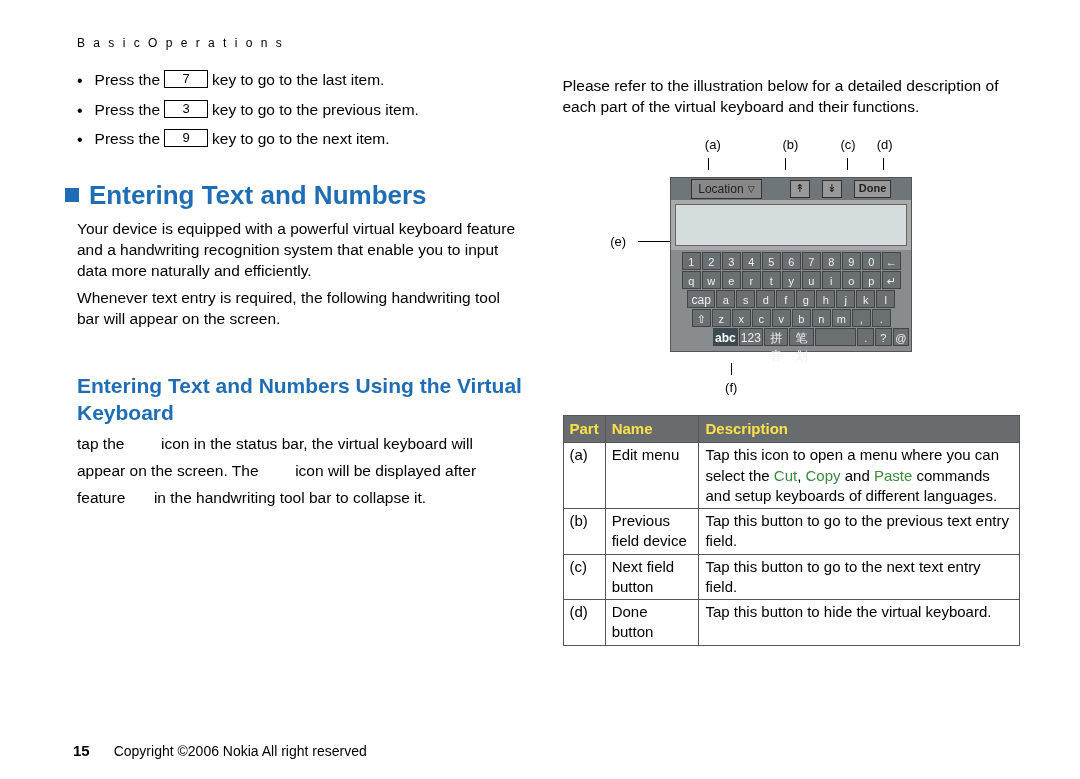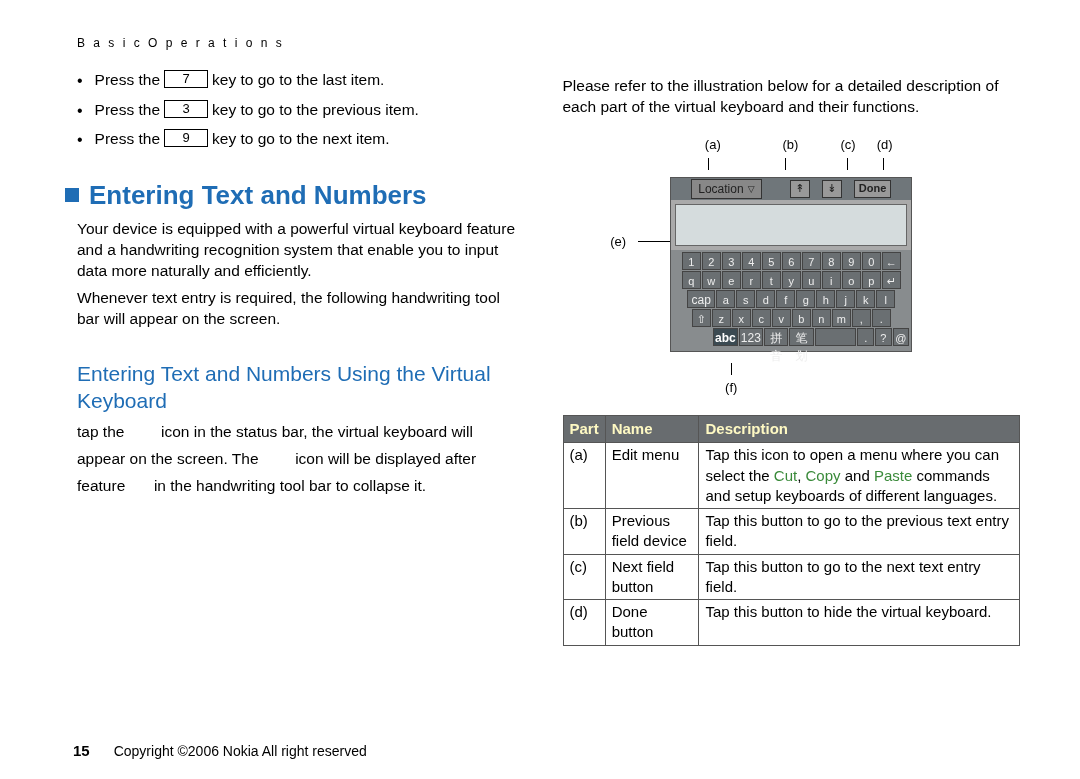--- a/index.html
+++ b/index.html
@@ -73,22 +73,22 @@
   }
   .h2-blue .square {
     width: 14px;
     height: 14px;
     background: #1f6db5;
     flex-shrink: 0;
   }
   .h3-blue {
     color: #1f6db5;
     font-size: 21px;
-    font-weight: normal;
-    margin: 32px 0 8px 0;
+    font-weight: bold;
+    margin: 44px 0 8px 0;
     line-height: 1.25;
   }
   .para {
     margin: 6px 0;
   }
   .indent { margin-left: 12px; }
   .footer {
     font-size: 14px;
     display: flex;
     align-items: center;
@@ -204,21 +204,21 @@
   }
   
   table.parts {
     border-collapse: collapse;
     width: 100%;
     margin-top: 18px;
     font-size: 15px;
   }
   table.parts th {
     background: #686c6f;
-    color: #fef9c3;
+    color: #fde047;
     font-weight: bold;
     text-align: left;
     padding: 3px 6px;
     border: 1px solid #555;
   }
   table.parts td {
     border: 1px solid #555;
     padding: 2px 6px;
     vertical-align: top;
     line-height: 1.35;

